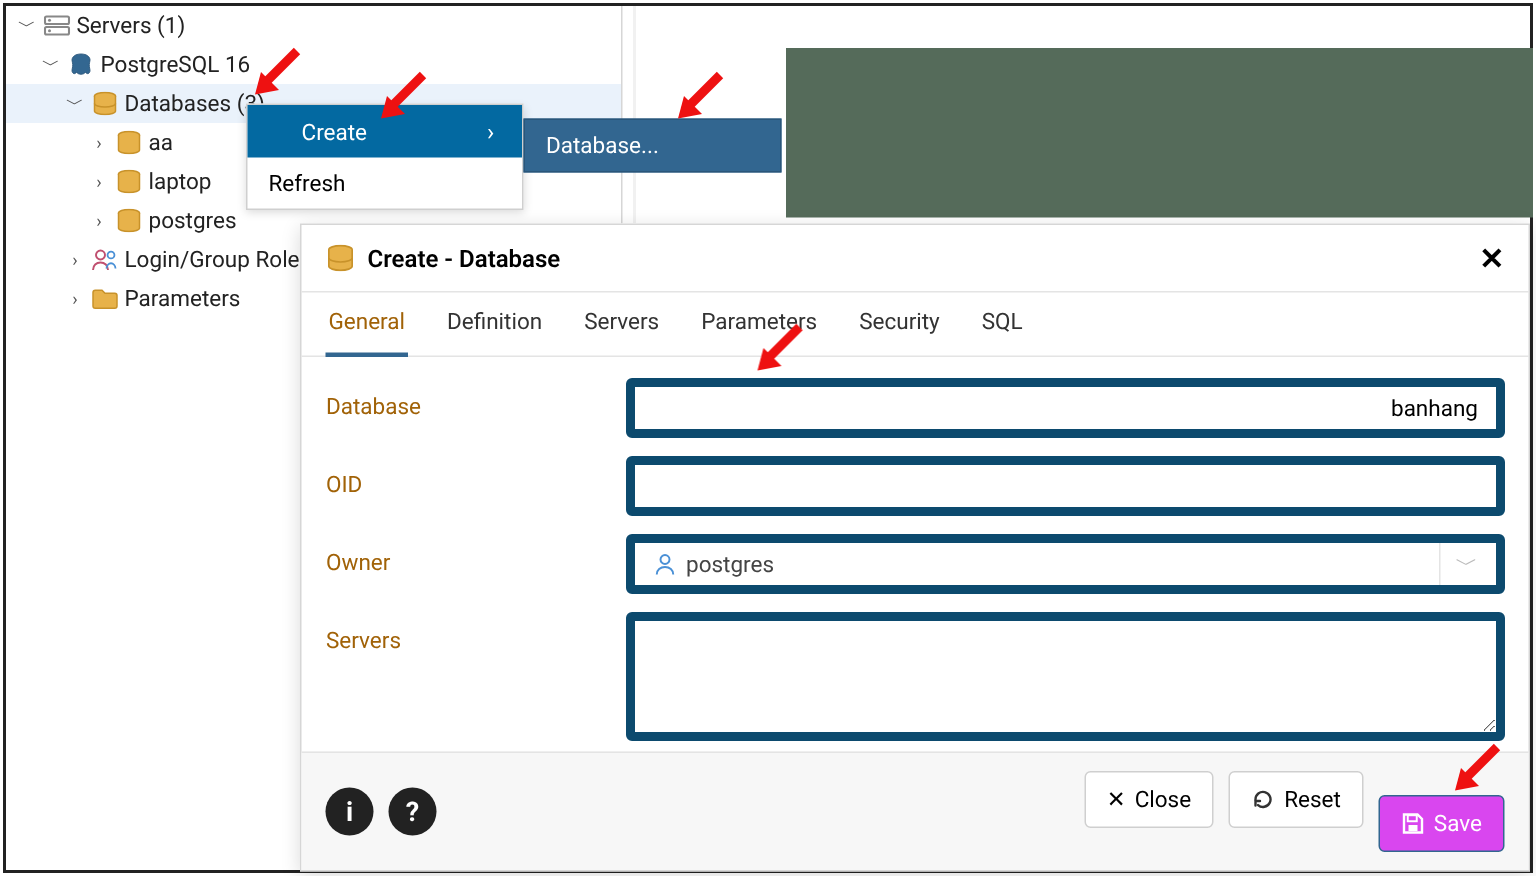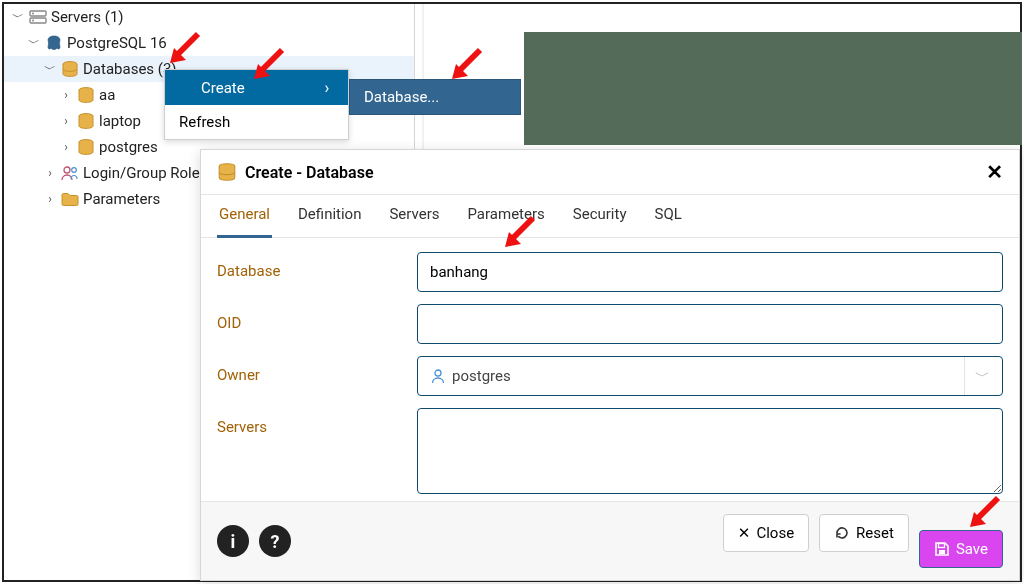--- a/index.html
+++ b/index.html
@@ -30,21 +30,21 @@
   .dlg-header { display: flex; align-items: center; justify-content: space-between; padding: 10px 16px; border-bottom: 1px solid #e4e4e4; }
   .dlg-title { display: flex; align-items: center; gap: 8px; font-weight: 600; font-size: 16px; }
   .close-x { font-size: 20px; font-weight: 600; cursor: pointer; }
   .tabs { display: flex; gap: 24px; padding: 0 16px; border-bottom: 1px solid #e4e4e4; font-size: 15px; }
   .tab { padding: 10px 2px 12px; color: #333; cursor: pointer; }
   .tab.active { color: #a16207; border-bottom: 3px solid #326690; margin-bottom: -1px; }
   .form { flex: 1; padding: 14px 16px 0; overflow: auto; }
   .form-row { display: flex; align-items: flex-start; min-height: 52px; }
   .form-label { width: 200px; padding-top: 10px; font-size: 15px; color: #a16207; }
   .form-field { flex: 1; }
-  .txt, .sel { width: 100%; height: 40px; border: 1px solid #0c4a6e; border-radius: 4px; padding: 0 12px; font-size: 15px; background:#fff;}
+  .txt, .sel { width: 100%; height: 40px; border: 6px solid #0c4a6e; border-radius: 4px; padding: 0 12px; font-size: 15px; background:#fff;text-align:right;}
   .sel { display: flex; align-items: center; justify-content: space-between; }
   .sel .usr { display: flex; align-items: center; gap: 6px; color: #444;}
   .sel .dd { color: #bbb; padding-left: 10px; border-left:1px solid #e4e4e4; height:100%; display:flex; align-items:center;}
   textarea.txt { height: 86px; padding-top:8px; resize: both; }
   .dlg-footer { border-top: 1px solid #e4e4e4; padding: 12px 16px; display: flex; align-items: center; justify-content: space-between; background:#f7f7f7;}
   .footer-left { display: flex; gap: 10px; }
   .footer-right { display: flex; gap: 10px; }
   .round-btn { width: 32px; height: 32px; border-radius: 50%; background: #222; color: #fff; display: inline-flex; align-items: center; justify-content: center; font-weight: 700; font-size: 18px; cursor:pointer;}
   .btn { height: 38px; padding: 0 14px; border: 1px solid #cfcfcf; border-radius: 4px; background: #fff; font-size: 15px; display: inline-flex; align-items: center; gap: 6px; cursor:pointer;}
   .btn.primary { background: #d946ef; color: #fff; border-color: #326690; margin-top: 16px; }

